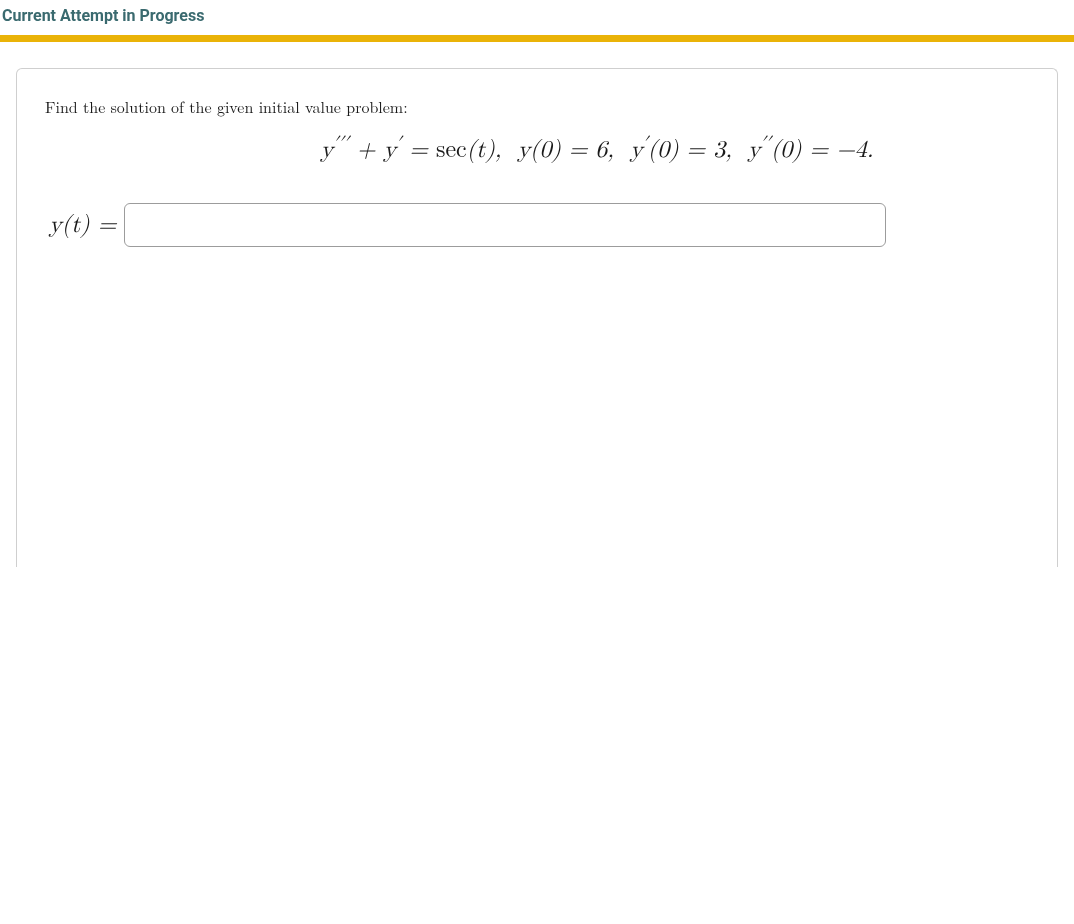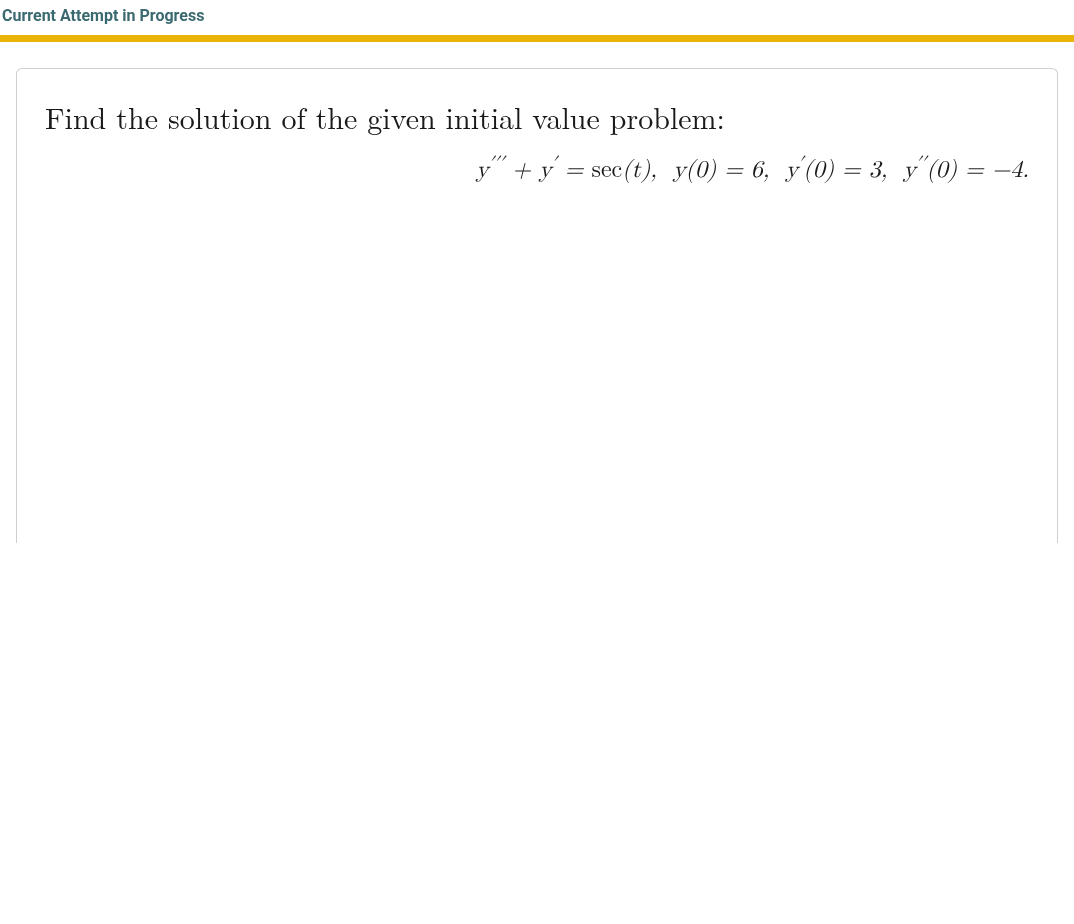--- a/index.html
+++ b/index.html
@@ -23,29 +23,29 @@
     .question-container {
       margin: 26px 16px 0 16px;
       border: 1px solid #cfcfcf;
       border-top-left-radius: 6px;
       border-top-right-radius: 6px;
       border-bottom: none;
       padding: 26px 28px 320px 28px;
       font-family: "Latin Modern Roman", "CMU Serif", "Times New Roman", Times, serif;
     }
     .problem-statement {
-      font-size: 30px;
+      font-size: 16px;
       color: #1a1a1a;
       margin-bottom: 18px;
     }
     .equation-line {
       font-size: 24px;
       font-style: italic;
       color: #1a1a1a;
-      text-align: right;
+      text-align: center;
       padding-left: 120px;
       margin-bottom: 38px;
       font-family: "Latin Modern Math", "CMU Serif", "Times New Roman", Times, serif;
     }
     .equation-line .roman {
       font-style: normal;
     }
     .answer-row {
       display: flex;
       align-items: center;
@@ -81,14 +81,18 @@
 <div class="header-bar">
   <span>Current Attempt in Progress</span>
 </div>
 
 <div class="question-container">
 
   <div class="problem-statement">Find the solution of the given initial value problem:</div>
 
   <div class="equation-line">y<sup>′′′</sup> + y<sup>′</sup> = <span class="roman">sec</span>(t), &nbsp;y(0) = 6, &nbsp;y<sup>′</sup>(0) = 3, &nbsp;y<sup>′′</sup>(0) = −4.</div>
 
+  <div class="answer-row">
+    <span class="answer-label">y(t) =</span>
+    <input type="text" class="answer-input" value="" style="">
+  </div>
 
 </div>
 
 </body></html>

